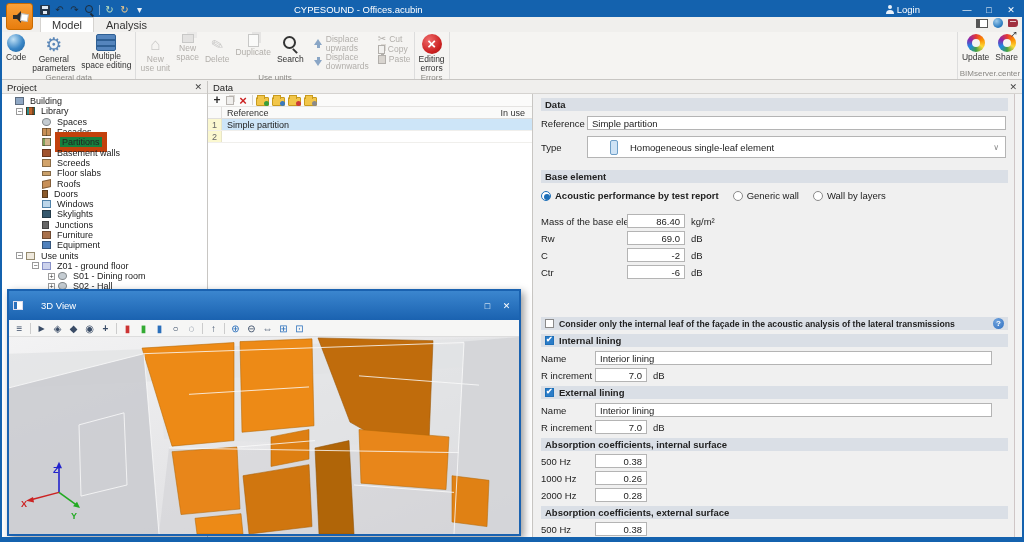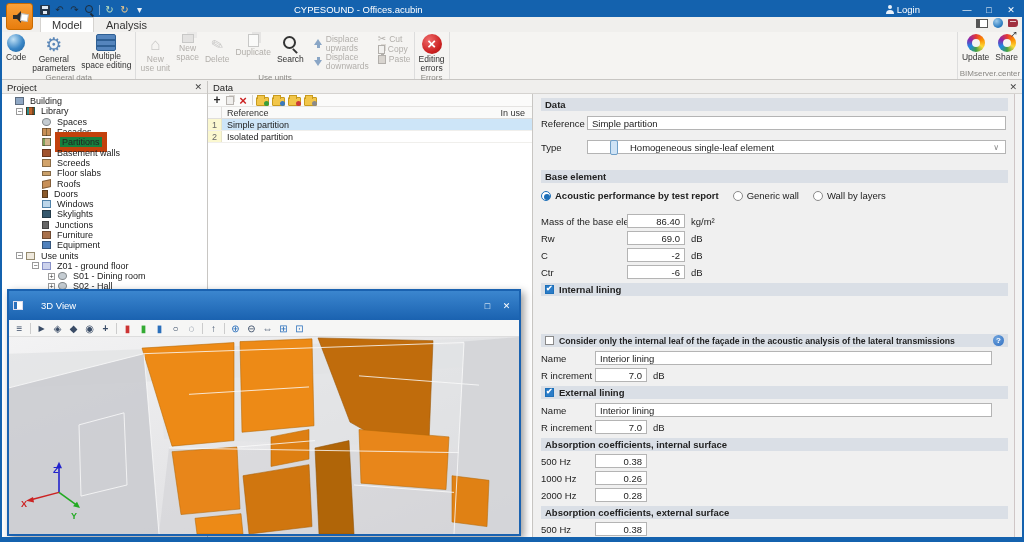--- a/index.html
+++ b/index.html
@@ -137,21 +137,21 @@
   .fbar{height:13px;background:#dadfe6;display:flex;align-items:center;padding:0 4px;font-weight:bold;font-size:9.5px;margin-top:4px;white-space:nowrap;overflow:hidden}
   .frow{display:flex;align-items:center;margin-top:5px;height:14px;white-space:nowrap}
   .fl1{width:46px;flex:none}
   .fl2{width:86px;flex:none}
   .fl3{width:54px;flex:none}
   .finput{background:#fff;border:1px solid #b4b4b4;height:14px;display:flex;align-items:center;padding:0 4px;font-size:9.5px}
   .wide{flex:1;margin-right:2px}
   .namein{flex:1;margin-right:16px}
   .numin{width:58px;justify-content:flex-end;flex:none}
   .unit{margin-left:6px}
-  .fdrop{flex:1;height:14px;background:#fff;border:1px solid #b4b4b4;display:flex;align-items:center;padding:0 6px;margin-right:2px;position:relative}
+  .fdrop{flex:1;height:22px;background:#fff;border:1px solid #b4b4b4;display:flex;align-items:center;padding:0 6px;margin-right:2px;position:relative}
   .dropicon{width:8px;height:15px;background:#cfe3f5;border:1px solid #6f9fc8;border-radius:2px;margin:0 12px 0 16px;flex:none}
   .dropcaret{margin-left:auto;color:#888;font-size:8px}
   .fradios{display:flex;gap:14px;margin-top:6px;align-items:center;height:13px;white-space:nowrap}
   .fradio{display:flex;align-items:center;gap:4px}
   .rdot{width:10px;height:10px;border-radius:50%;border:1px solid #8a8a8a;background:#fff;position:relative;flex:none}
   .rdot.on{border-color:#1d6fb8}
   .rdot.on::after{content:"";position:absolute;left:2px;top:2px;width:6px;height:6px;border-radius:50%;background:#1d6fb8}
   .emph{font-weight:bold}
   .cbx{width:9px;height:9px;border:1px solid #8a8a8a;background:#fff;flex:none;margin-right:5px;position:relative}
   .cbx.on{background:#2a7cc8;border-color:#1d6fb8}
@@ -491,21 +491,20 @@
           <div>
 
               <div class="trow sel">
                 <span class="tnum">1</span>
                 <span class="tref">Simple partition</span>
                 <span class="tinuse"></span>
               </div>
 
               <div class="trow">
                 <span class="tnum">2</span>
-                <span class="tref">Isolated partition</span>
                 <span class="tinuse"></span>
               </div>
             </div>
         </div>
 
         <div class="form">
           <div class="fbar" style="margin-top:2px">Data</div>
 
           <div class="frow">
             <span class="fl1">Reference</span>
@@ -555,29 +554,29 @@
             <span class="fl2">C</span>
             <span class="finput numin">-2</span>
             <span class="unit">dB</span>
           </div>
           <div class="frow gap3">
             <span class="fl2">Ctr</span>
             <span class="finput numin">-6</span>
             <span class="unit">dB</span>
           </div>
 
-          <div class="fbar">
-            <span class="cbx on"></span>
-            <span>Internal lining</span>
-          </div>
-
           <div class="fbar consider-bar">
             <span class="cbx"></span>
             <span>Consider only the internal leaf of the façade in the acoustic analysis of the lateral transmissions</span>
             <span class="help-icon">?</span>
+          </div>
+
+          <div class="fbar">
+            <span class="cbx on"></span>
+            <span>Internal lining</span>
           </div>
           <div class="frow gap4">
             <span class="fl3">Name</span>
             <span class="finput namein">Interior lining</span>
           </div>
           <div class="frow gap3">
             <span class="fl3">R increment</span>
             <span class="finput numin" style="width:52px">7.0</span>
             <span class="unit">dB</span>
           </div>

